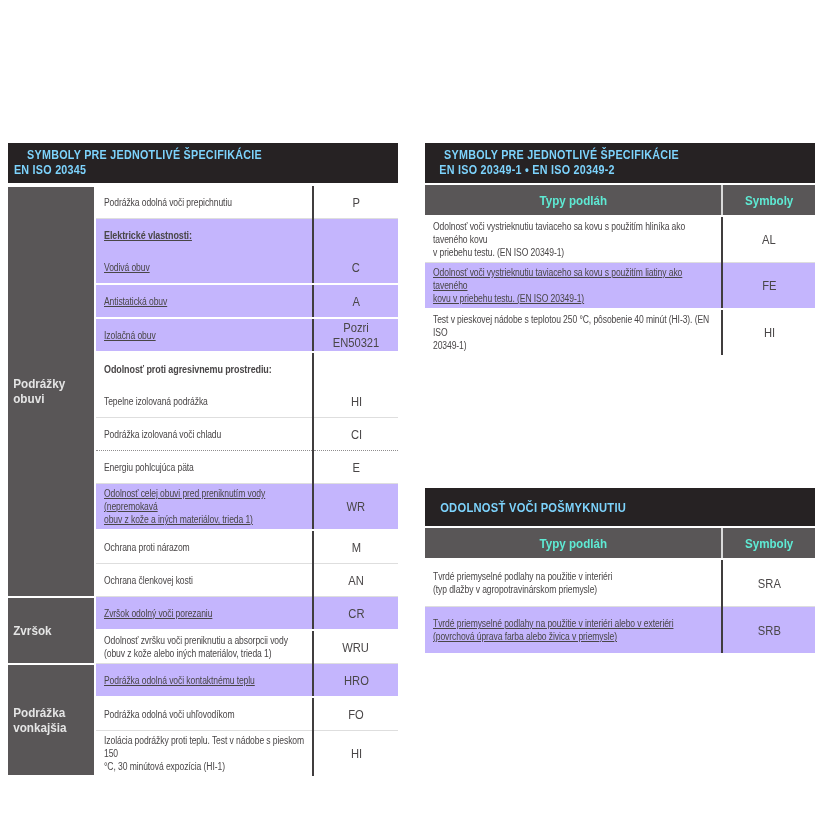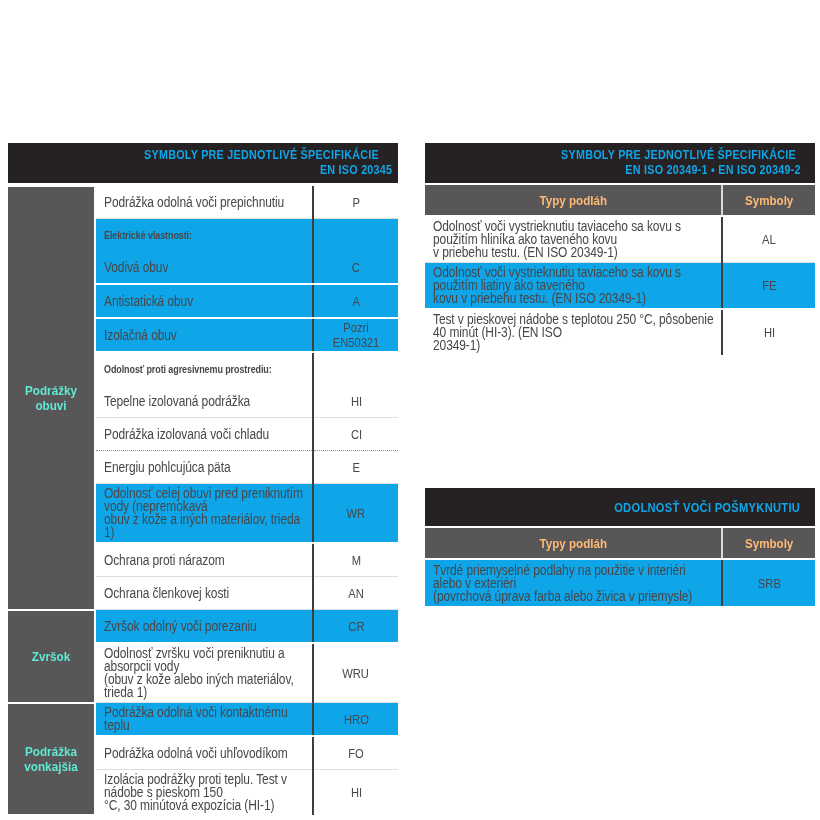--- a/index.html
+++ b/index.html
@@ -7,60 +7,60 @@
     width:820px; height:820px; background:#ffffff; position:relative;
     font-family:"Liberation Sans", sans-serif; color:#494647;
     -webkit-font-smoothing:antialiased;
   }
   .wrap { position:absolute; }
   .wl  { left:8px;   top:143px; width:390px; }
   .wr1 { left:425px; top:143px; width:390px; }
   .wr2 { left:425px; top:488px; width:390px; }
 
   .hdr {
-    background:#262223; color:#0ea5e9; font-weight:bold;
-    display:flex; flex-direction:column; align-items:flex-end; justify-content:center;
+    background:#262223; color:#7dd3fc; font-weight:bold;
+    display:flex; flex-direction:column; align-items:flex-start; justify-content:center;
     text-align:center; letter-spacing:0.3px;
   }
   .h2l { height:40px; font-size:12.5px; line-height:15px; }
   .h1l { height:38px; font-size:13px; }
 
   table.tbl { width:100%; border-collapse:collapse; table-layout:fixed; margin-top:2px; }
   td, th { vertical-align:middle; }
 
   
   .cx  { display:block; width:117%; transform:scaleX(0.855); transform-origin:0 50%;
          white-space:pre-line; line-height:13px; letter-spacing:-0.1px; }
   .cxc { display:inline-block; transform:scaleX(0.86); transform-origin:50% 50%; }
   .cxb { display:block; transform:scaleX(0.9); transform-origin:50% 50%; line-height:15px; }
 
   
   .lt td { height:26px; }
   td.cat {
-    background:#595657; color:#5eead4; font-weight:bold; text-align:center;
+    background:#595657; color:#e5e5e5; font-weight:bold; text-align:left;
     font-size:13px; border-right:2px solid #ffffff;
     border-top:2px solid #ffffff; border-bottom:2px solid #ffffff;margin-left:20px;
   }
   td.desc {
     border-right:2px solid #403d3e; padding:3px 4px 3px 8px;
-    font-size:14px; color:#494647;
+    font-size:10px; color:#494647;
   }
   td.desc.bold { font-weight:bold; font-size:10.5px; }
   td.sym { text-align:center; font-size:13px; color:#494647; padding:0 2px; }
 
-  tr.gray td.desc, tr.gray td.sym { background:#0ea5e9; }
+  tr.gray td.desc, tr.gray td.sym { background:#c4b5fd;text-decoration:underline; }
   tr.white td:not(.cat) { border-bottom:1px solid #dedede; }
   tr.gray  td:not(.cat) { border-bottom:2px solid #ffffff; }
   tr.dotted td:not(.cat) { border-bottom:1px dotted #8f8d8e; }
   tr.nosep  td:not(.cat) { border-bottom:none; }
   table.tbl tr:last-child td { border-bottom:none !important; }
 
   
   th.styp, th.ssym {
-    background:#595657; color:#fdba74; font-weight:bold; text-align:center;
+    background:#595657; color:#5eead4; font-weight:bold; text-align:center;
     font-size:13.5px; height:28px; border-bottom:2px solid #ffffff;
   }
   th.styp { border-right:2px solid #d9d9d9; }
   .rt1 td { height:38px;margin-top:40px; }
   .rt2 td { height:40px; }
 </style>
 </head>
 <body>
 
 <div>
@@ -246,20 +246,27 @@
           <col>
           <col style="width:93px">
         </colgroup>
       <thead>
         <tr>
           <th class="styp"><span class="cxc">Typy podláh</span></th>
           <th class="ssym"><span class="cxc">Symboly</span></th>
         </tr>
       </thead>
       <tbody>
+          <tr class="white">
+            <td class="desc">
+              <span class="cx">Tvrdé priemyselné podlahy na použitie v interiéri
+(typ dlažby v agropotravinárskom priemysle)</span>
+            </td>
+            <td class="sym"><span class="cxc">SRA</span></td>
+          </tr>
           <tr class="gray">
             <td class="desc">
               <span class="cx">Tvrdé priemyselné podlahy na použitie v interiéri alebo v exteriéri
 (povrchová úprava farba alebo živica v priemysle)</span>
             </td>
             <td class="sym"><span class="cxc">SRB</span></td>
           </tr>
         </tbody>
     </table>
   </section>

